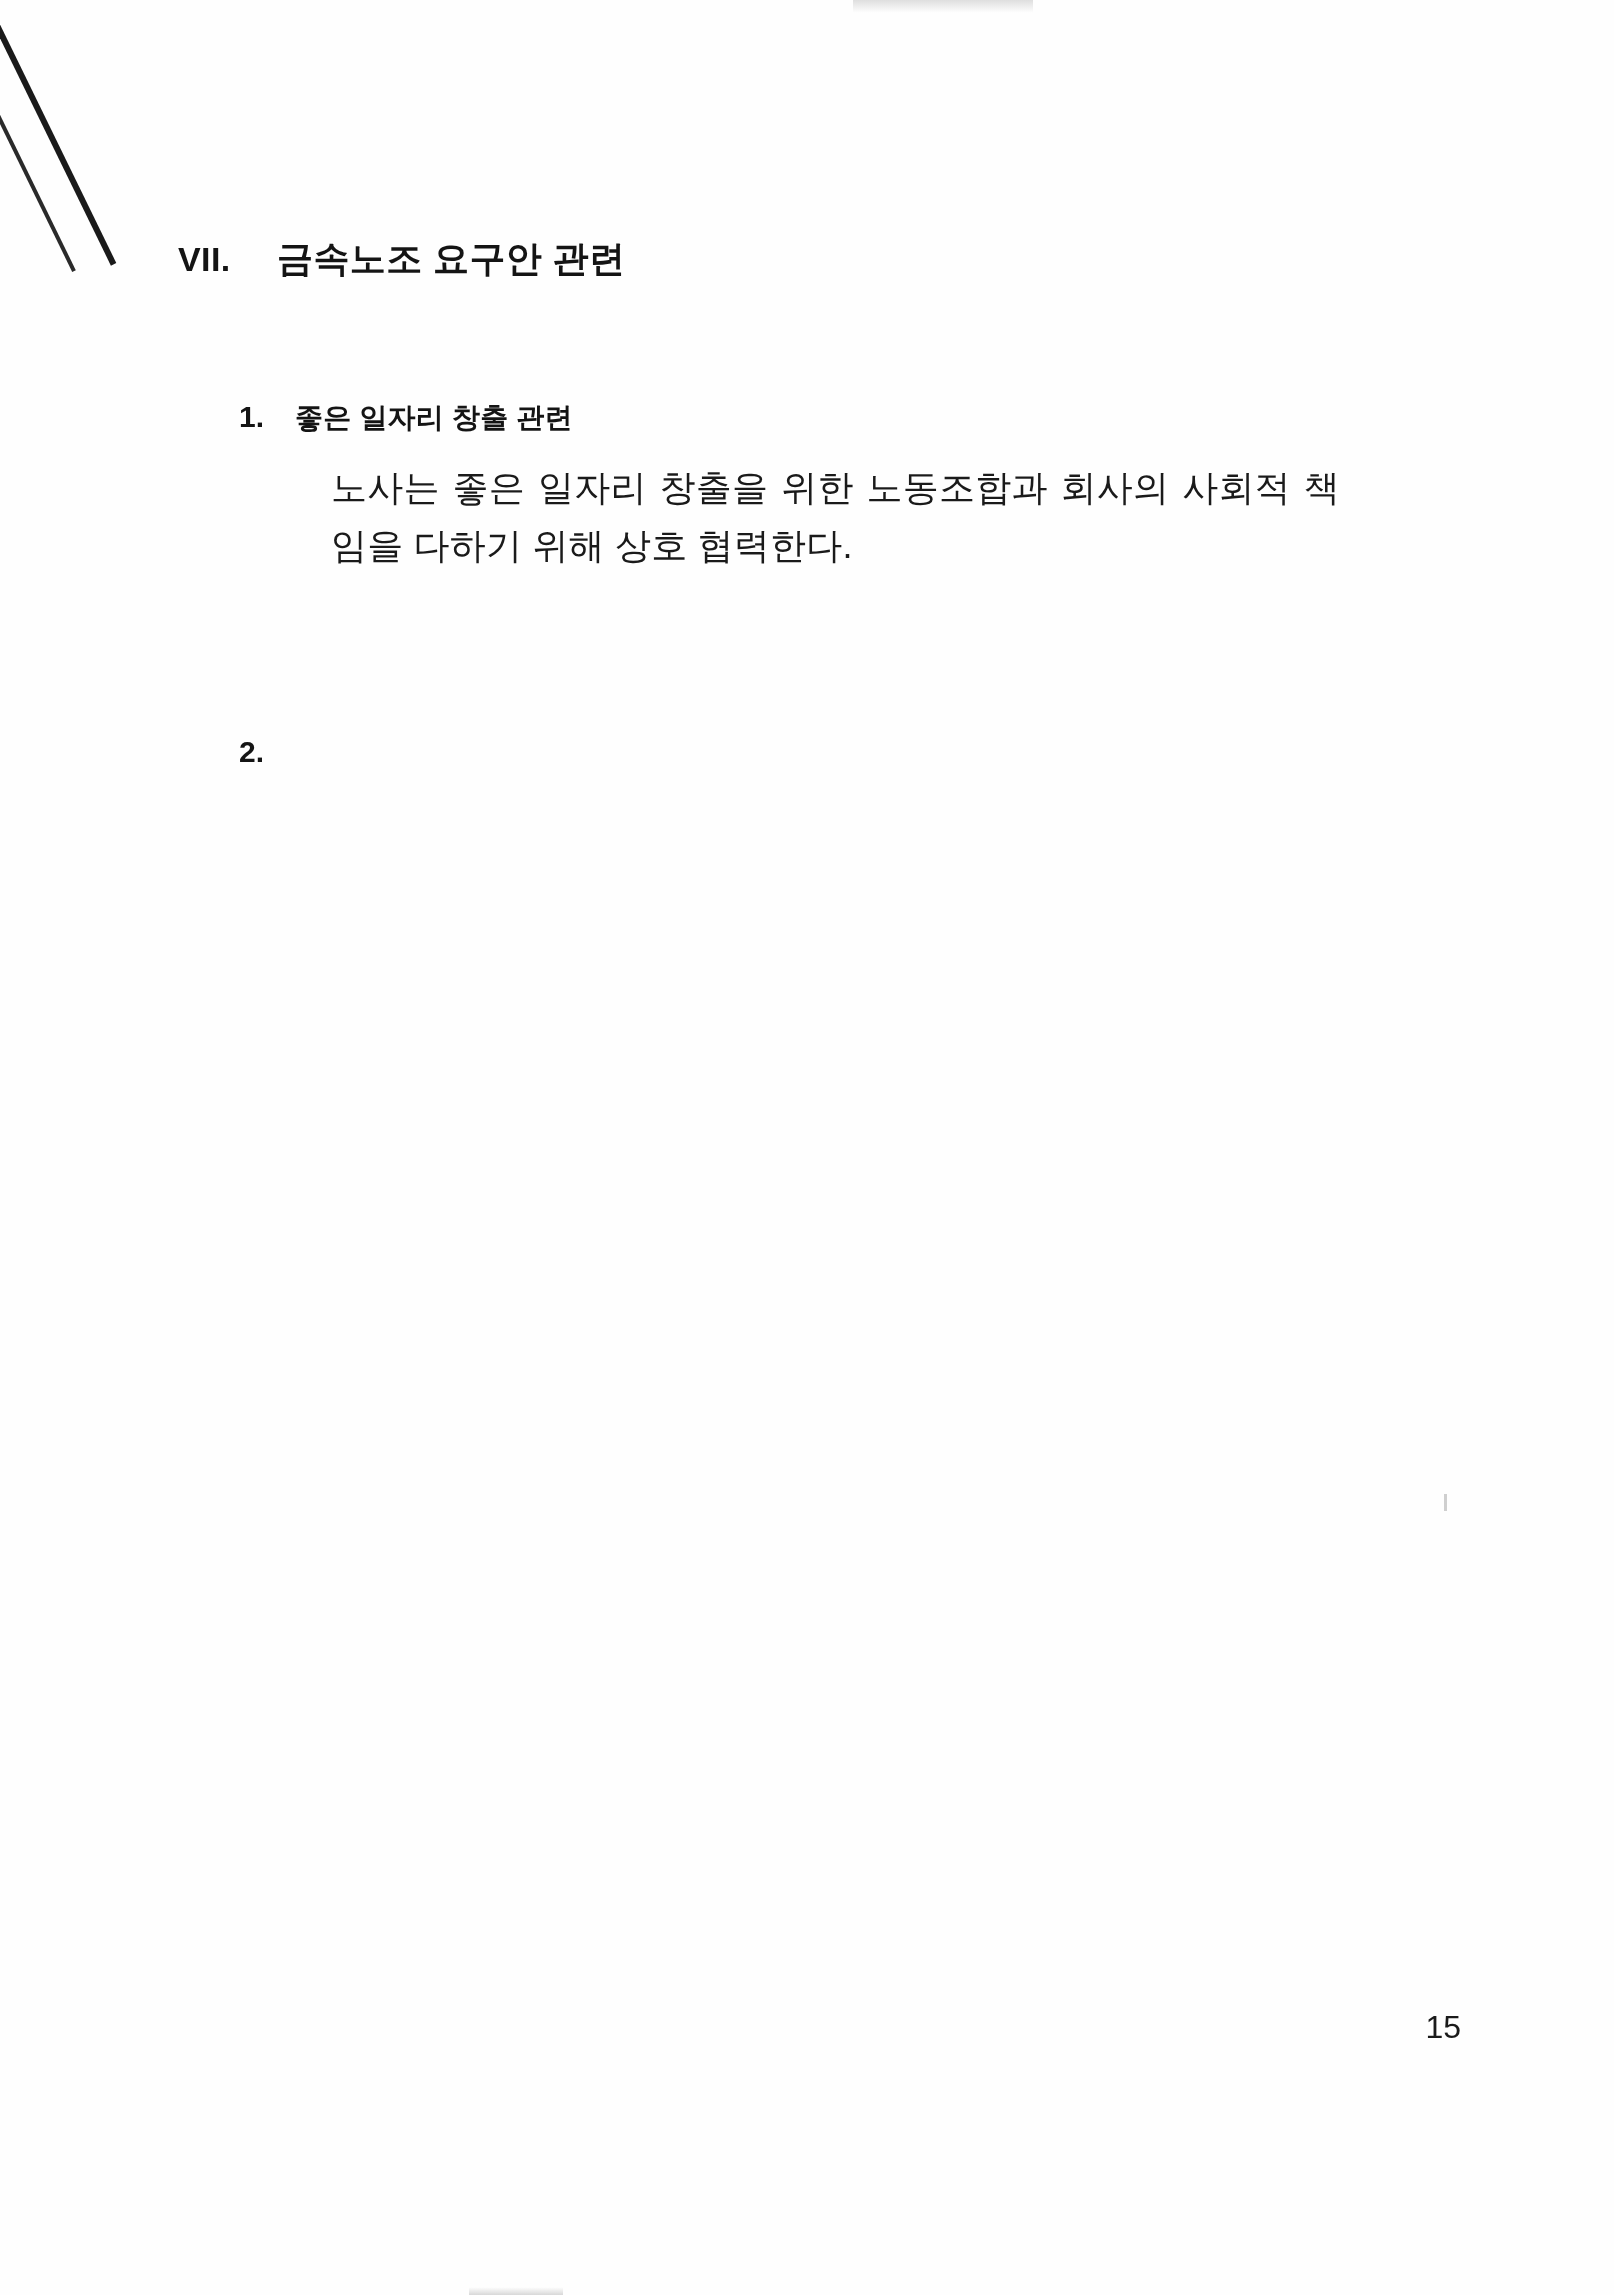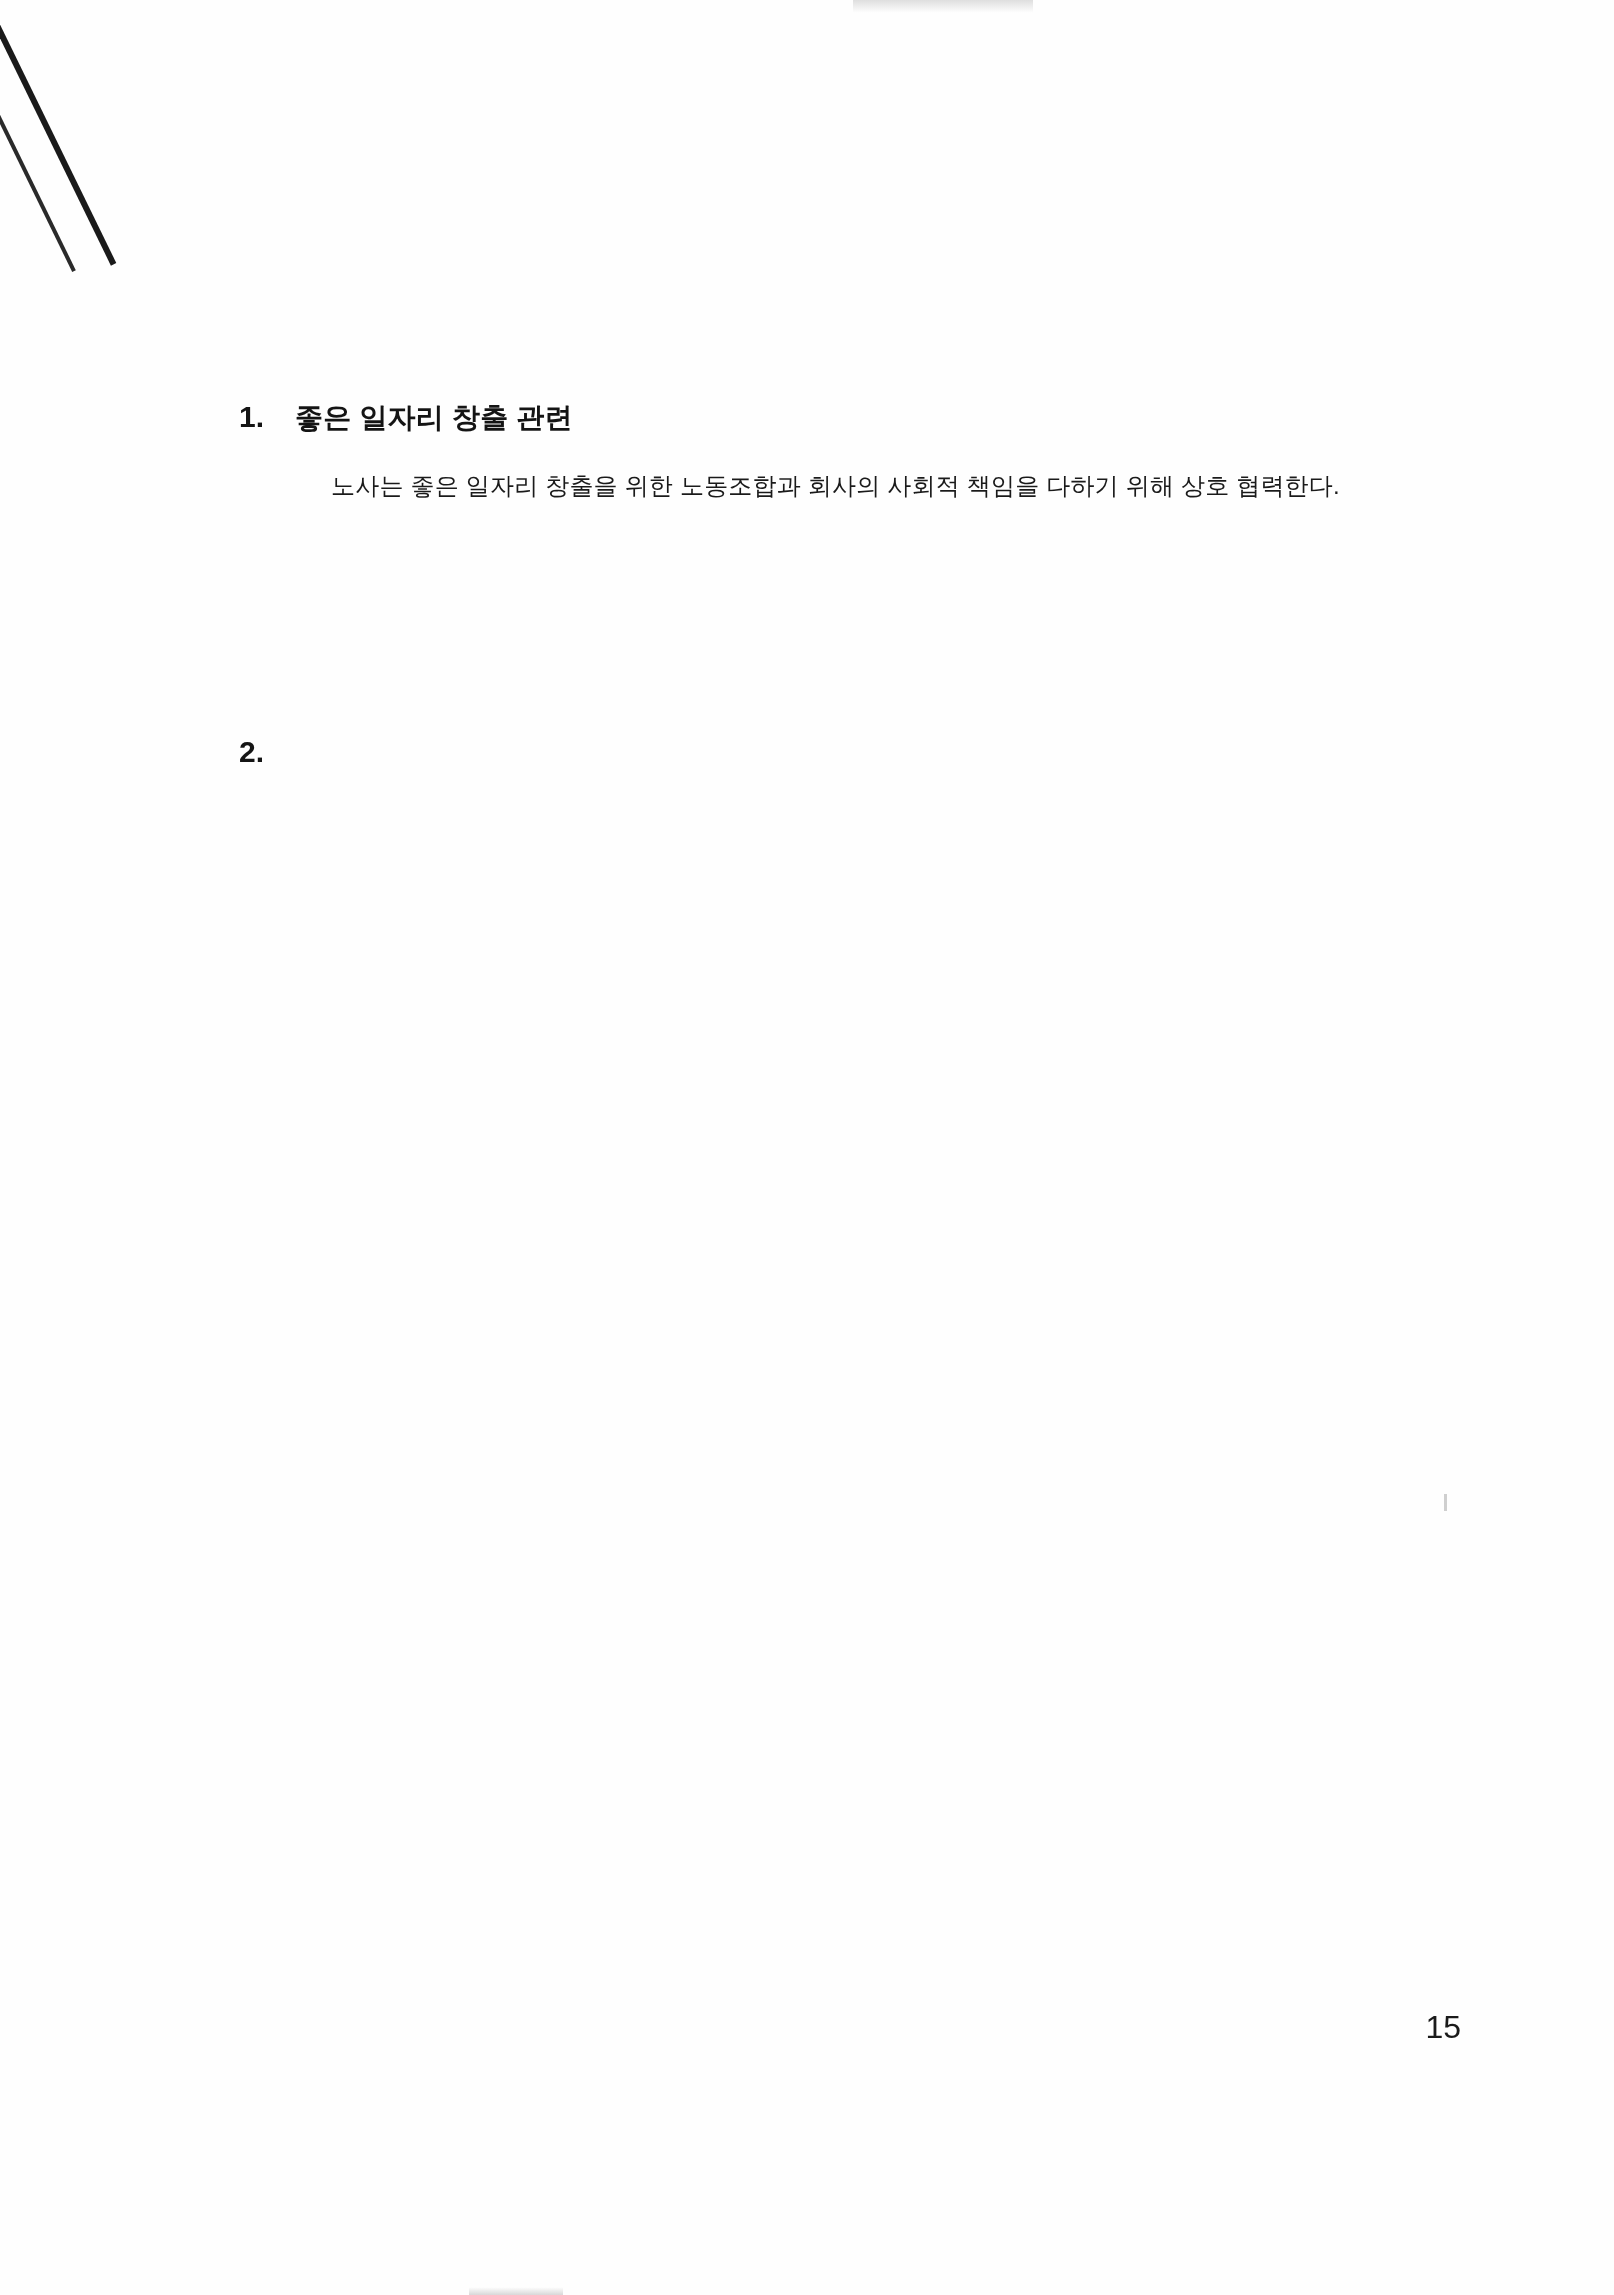--- a/index.html
+++ b/index.html
@@ -117,24 +117,24 @@
     padding-left: 61px;
     box-sizing: content-box;
   }
   .section-title {
     font-size: 28px;
     font-weight: bold;
     color: #141414;
     letter-spacing: 0.2px;
   }
   .body-text {
-    margin-top: 30px;
+    margin-top: 22px;
     margin-left: 153px;
     width: 1009px;
-    font-size: 24px;
+    font-size: 36px;
     line-height: 1.62;
     color: #1a1a1a;
     text-align: justify;
     text-justify: inter-character;
     letter-spacing: 0.2px;
   }
   .body-text p {
     margin: 0;
   }
   .page-number {
@@ -161,20 +161,24 @@
 
   <div class="scan-corner">
     <div class="line1"></div>
     <div class="line2"></div>
   </div>
   <div class="scan-top-smudge"></div>
   <div class="scan-bottom-smudge"></div>
 
   <div class="content">
 
+    <div class="chapter-heading">
+      <span class="chapter-num">VII.</span>
+      <span class="chapter-title">금속노조 요구안 관련</span>
+    </div>
 
     <div class="section section-1">
       <div class="section-head">
         <span class="section-num">1.</span>
         <span class="section-title">좋은 일자리 창출 관련</span>
       </div>
       <div class="body-text">
         <p>노사는 좋은 일자리 창출을 위한 노동조합과 회사의 사회적 책임을 다하기 위해 상호 협력한다.</p>
       </div>
     </div>

